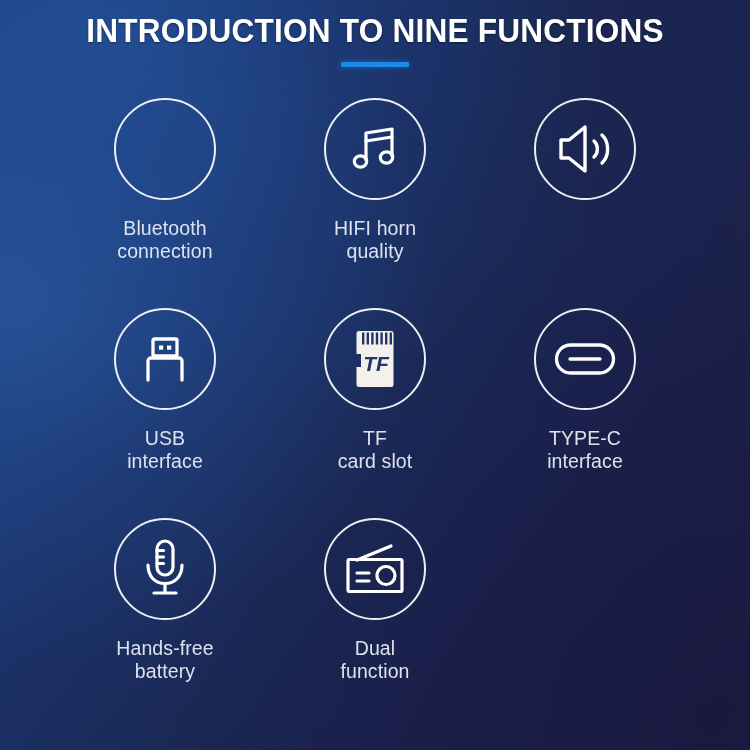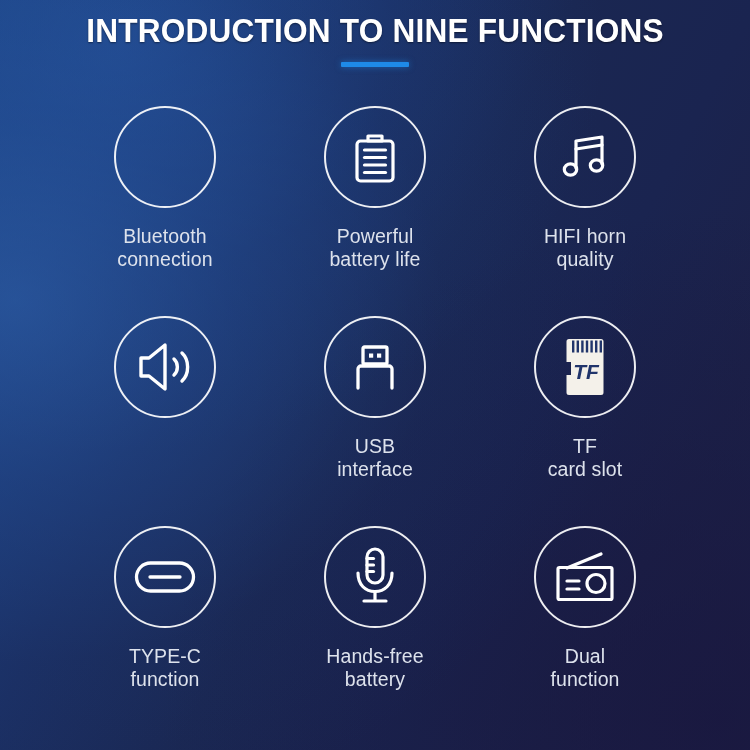--- a/index.html
+++ b/index.html
@@ -69,21 +69,21 @@
     height: 5px;
     margin: 13px auto 0;
     border-radius: 1px;
     background: #1e8ae8;
     box-shadow: 0 0 6px rgba(30,138,232,0.55);
   }
 
   
   .feature-grid {
     position: absolute;
-    top: 106px;
+    top: 98px;
     left: 60px;
     width: 630px;
     display: grid;
     grid-template-columns: repeat(3, 1fr);
     grid-template-rows: repeat(3, 210px);
     row-gap: 0px;
     column-gap: 0px;
   }
   .feature-cell {
     display: flex;
@@ -126,34 +126,20 @@
   </div>
 
   <div class="feature-grid">
 
     <div class="feature-cell">
       <div class="icon-circle"></div>
       <div class="feature-label">Bluetooth
 connection</div>
     </div>
 
-    <div class="feature-cell">
-      <div class="icon-circle">
-        <svg width="46" height="56" viewBox="0 0 46 56" fill="none" stroke="#ffffff" stroke-width="3.2" stroke-linecap="round" stroke-linejoin="round">
-          <path d="M16 7 h14 v5 h-14 z"></path>
-          <rect x="5" y="12" width="36" height="40" rx="3.5" ry="3.5"></rect>
-          <line x1="12.5" y1="21" x2="33.5" y2="21"></line>
-          <line x1="12.5" y1="28.5" x2="33.5" y2="28.5"></line>
-          <line x1="12.5" y1="36" x2="33.5" y2="36"></line>
-          <line x1="12.5" y1="43.5" x2="33.5" y2="43.5"></line>
-        </svg>
-      </div>
-      <div class="feature-label">Powerful
-battery life</div>
-    </div>
 
     <div class="feature-cell">
       <div class="icon-circle">
         <svg width="54" height="54" viewBox="0 0 54 54" fill="none" stroke="#ffffff" stroke-width="3.2" stroke-linecap="round" stroke-linejoin="round">
           <path d="M18 38 V11 L44 7 V34"></path>
           <line x1="18" y1="19" x2="44" y2="15"></line>
           <ellipse cx="12.5" cy="39.5" rx="6.2" ry="5.6"></ellipse>
           <ellipse cx="38.5" cy="35.5" rx="6.2" ry="5.6"></ellipse>
         </svg>
       </div>
@@ -206,21 +192,21 @@
     </div>
 
     <div class="feature-cell">
       <div class="icon-circle">
         <svg width="62" height="34" viewBox="0 0 62 34" fill="none" stroke="#ffffff" stroke-width="3.3" stroke-linecap="round" stroke-linejoin="round">
           <rect x="2.5" y="3" width="57" height="28" rx="14" ry="14"></rect>
           <line x1="16" y1="17" x2="46" y2="17"></line>
         </svg>
       </div>
       <div class="feature-label">TYPE-C
-function</div>
+interface</div>
     </div>
 
     <div class="feature-cell">
       <div class="icon-circle">
         <svg width="48" height="62" viewBox="0 0 48 62" fill="none" stroke="#ffffff" stroke-width="3.2" stroke-linecap="round" stroke-linejoin="round">
           <rect x="16" y="3" width="16" height="34" rx="8" ry="8"></rect>
           <line x1="16" y1="12.5" x2="22.5" y2="12.5"></line>
           <line x1="16" y1="19" x2="22.5" y2="19"></line>
           <line x1="16" y1="25.5" x2="22.5" y2="25.5"></line>
           <path d="M7 27 C7 39 14.5 45.5 24 45.5 C33.5 45.5 41 39 41 27"></path>

